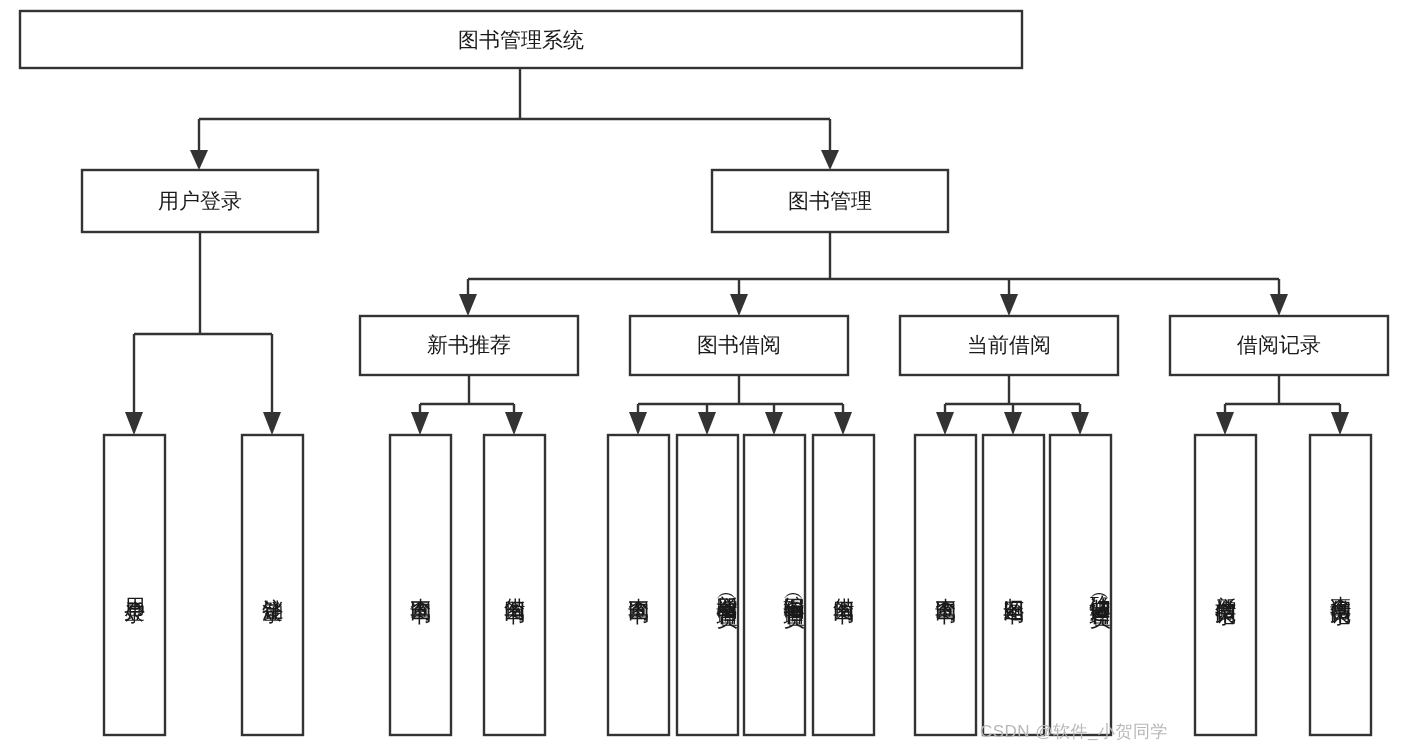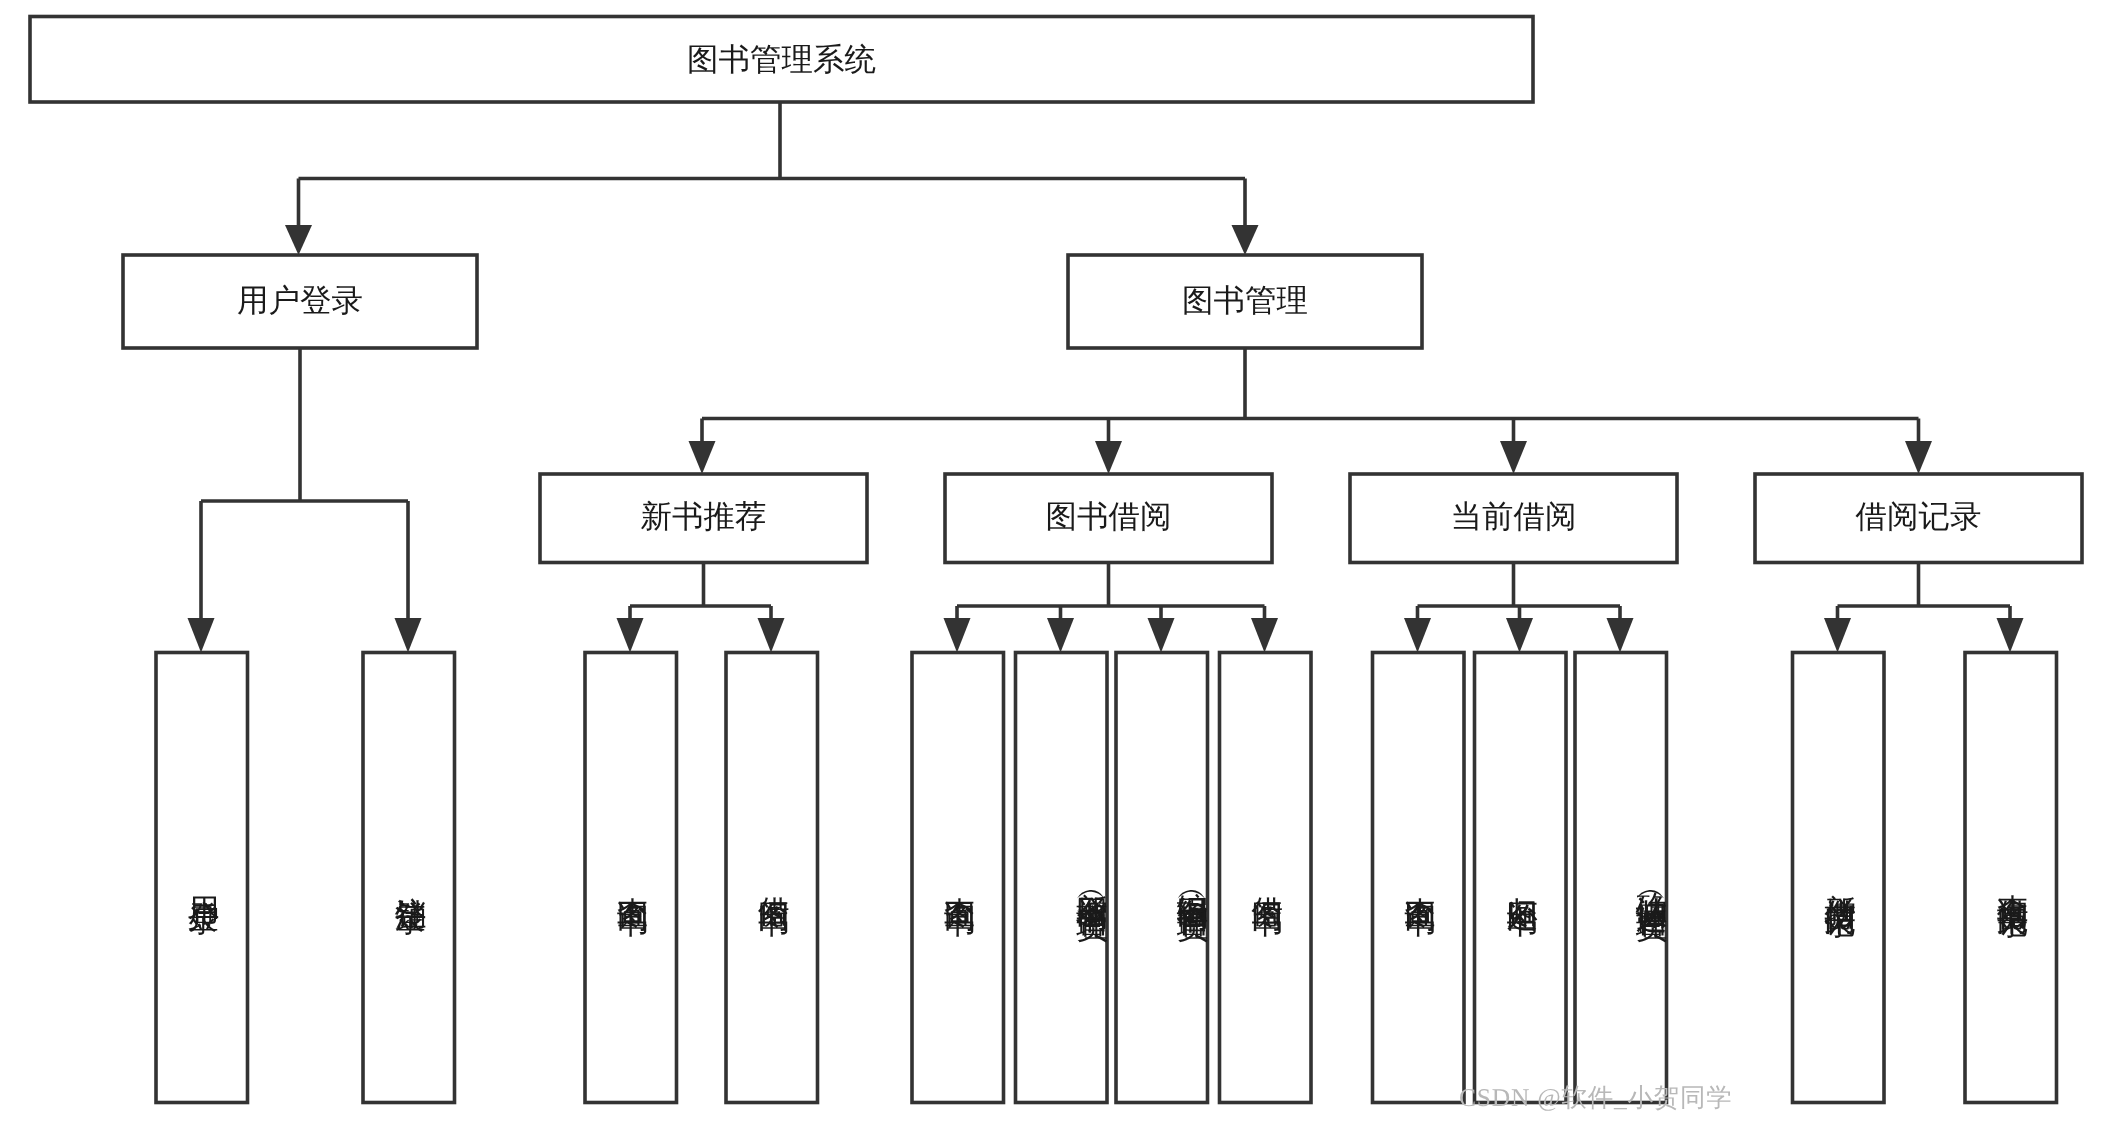--- a/index.html
+++ b/index.html
@@ -11,20 +11,21 @@
     width: 1405px;
     height: 747px;
     overflow: hidden;
     font-family: "Liberation Sans", "DejaVu Sans", sans-serif;
   }
   #diagram-root {
     position: relative;
     width: 1163px;
     height: 747px;
     background: #ffffff;
+    padding-left: 13px;
   }
   svg#flowchart {
     position: absolute;
     left: 0;
     top: 0;
     width: 1405px;
     height: 747px;
     display: block;
   }
   .node-box {
@@ -61,21 +62,21 @@
     display: flex;
     align-items: center;
     justify-content: center;
     white-space: nowrap;
     pointer-events: none;
   }
   .watermark {
     position: absolute;
     right: 8px;
     bottom: 4px;
-    font-family: Liberation Serif, serif;
+    font-family: Liberation Sans, sans-serif;
     font-size: 17px;
     color: #b8b8b8;
     letter-spacing: 0.5px;
     white-space: nowrap;
   }
 </style>
 </head>
 <body>
 
 <div id="diagram-root">

